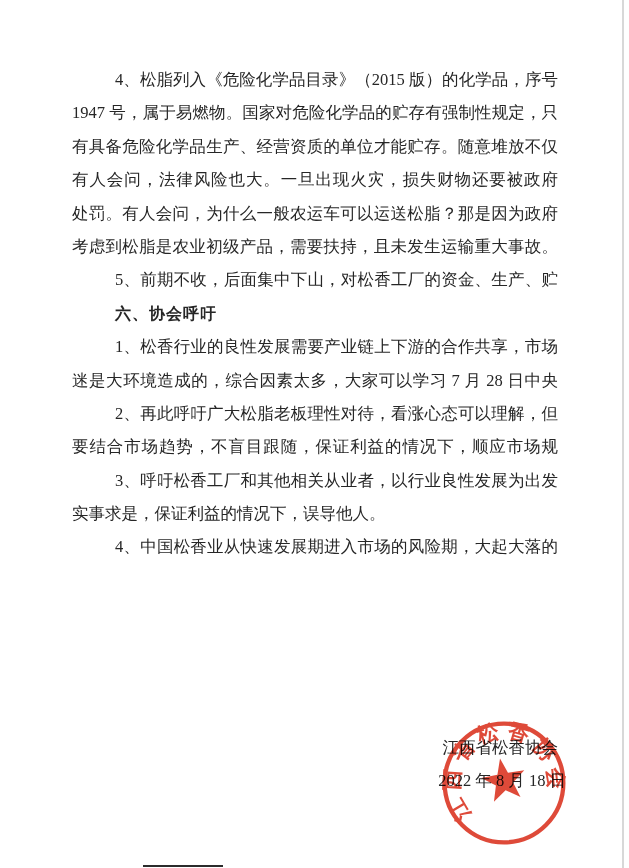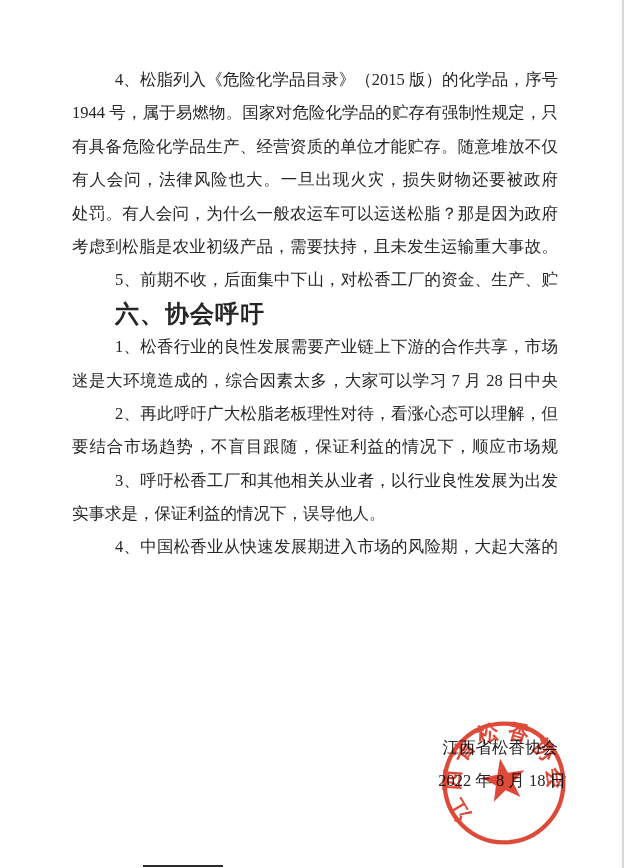--- a/index.html
+++ b/index.html
@@ -29,21 +29,21 @@
   }
   .p-full {
     text-align: justify;
     text-align-last: justify;
     text-justify: inter-character;
   }
   .p-last { text-align: left; }
   .heading {
     text-indent: 43px;
     font-weight: bold;
-    font-size: 24px;
+    font-size: 16px;
     font-family: "Liberation Sans", "DejaVu Sans", sans-serif;
     letter-spacing: 1px;
   }
   .signature-block {
     position: absolute;
     left: 72px; top: 731px; width: 486px;
   }
   .sign-line { text-align: right; }
   .date-line { text-align: right; margin-right: -8px; }
   .seal {
@@ -72,21 +72,21 @@
     background: #d8d8d8;
   }
 </style>
 </head>
 <body>
 
 <div class="page">
 
   <div class="text-column">
       <div class="line p-first">4、松脂列入《危险化学品目录》（2015 版）的化学品，序号为</div>
-      <div class="line p-full">1944 号，属于易燃物。国家对危险化学品的贮存有强制性规定，只</div>
+      <div class="line p-full">1947 号，属于易燃物。国家对危险化学品的贮存有强制性规定，只</div>
       <div class="line p-full">有具备危险化学品生产、经营资质的单位才能贮存。随意堆放不仅</div>
       <div class="line p-full">有人会问，法律风险也大。一旦出现火灾，损失财物还要被政府</div>
       <div class="line p-full">处罚。有人会问，为什么一般农运车可以运送松脂？那是因为政府</div>
       <div class="line p-full">考虑到松脂是农业初级产品，需要扶持，且未发生运输重大事故。</div>
       <div class="line p-first">5、前期不收，后面集中下山，对松香工厂的资金、生产、贮存、</div>
       <div class="line heading">六、协会呼吁</div>
       <div class="line p-first">1、松香行业的良性发展需要产业链上下游的合作共享，市场低</div>
       <div class="line p-full">迷是大环境造成的，综合因素太多，大家可以学习 7 月 28 日中央政</div>
       <div class="line p-first">2、再此呼吁广大松脂老板理性对待，看涨心态可以理解，但需</div>
       <div class="line p-full">要结合市场趋势，不盲目跟随，保证利益的情况下，顺应市场规律，</div>

